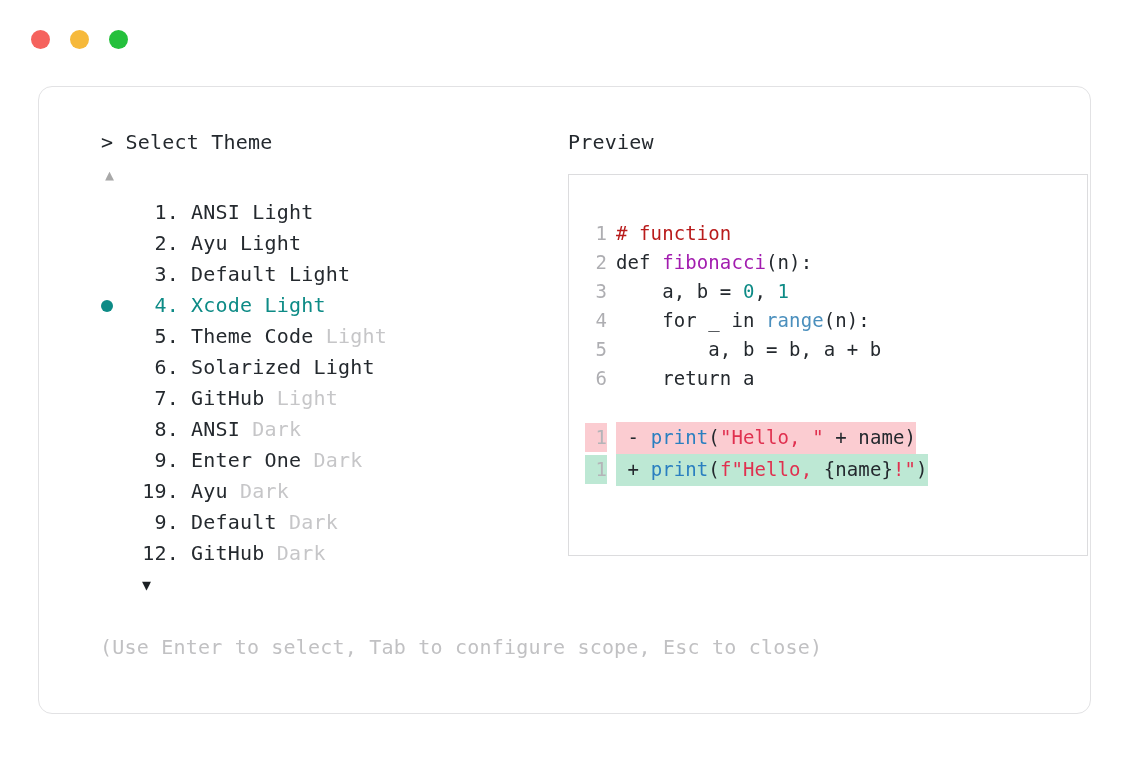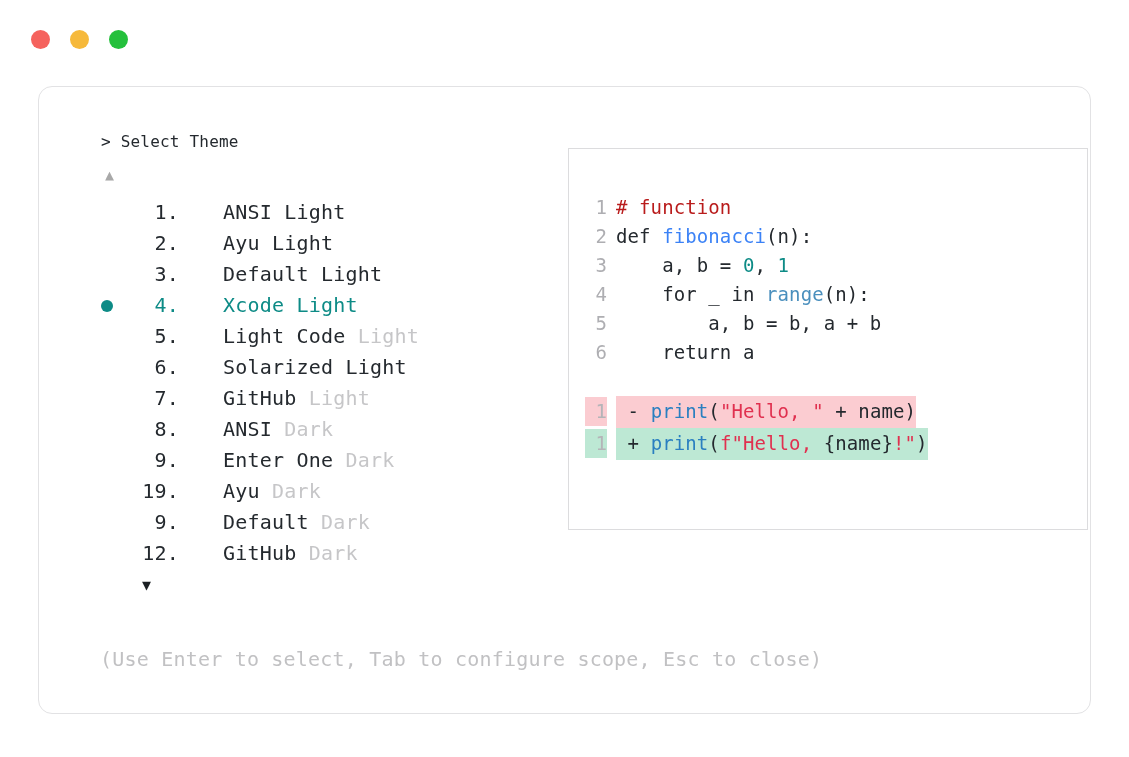--- a/index.html
+++ b/index.html
@@ -62,21 +62,21 @@
   }
 
   
   .left-col {
     width: 480px;
     flex: 0 0 480px;
     padding-left: 37px;
   }
 
   .prompt-line {
-    font-size: 16px;
+    font-size: 20px;
     line-height: 26px;
     color: #24292e;
     letter-spacing: 0.2px;
     white-space: pre;
     margin-bottom: 12px;
   }
 
   .scroll-arrow {
     font-size: 15px;
     line-height: 16px;
@@ -122,21 +122,21 @@
   .idx {
     width: 46px;
     flex: 0 0 46px;
     text-align: right;
     color: #24292e;
   }
   .idx.sel { color: #0d8b86; }
 
   .gap { width: 12px; flex: 0 0 12px; }
 
-  .name { color: #24292e; margin-left: 32px; }
+  .name { color: #24292e; }
   .name.sel { color: #0d8b86; }
   .variant { color: #24292e; }
   .variant.dim { color: #c6c6c8; }
   .variant.sel { color: #0d8b86; }
 
   
   .right-col {
     flex: 1 1 auto;
     padding-left: 24px;
   }
@@ -178,21 +178,21 @@
     flex: 0 0 22px;
     text-align: right;
     color: #aeaeb2;
     margin-right: 9px;
   }
 
   .code-body { display: inline-block; }
 
   .tok-comment { color: #b91c1c; }
   .tok-keyword { color: #24292e; text-align: right; }
-  .tok-func    { color: #3b82f6; }
+  .tok-func    { color: #a21caf; }
   .tok-plain   { color: #24292e; }
   .tok-number  { color: #0d8b86; }
   .tok-builtin { color: #4a8fbd; }
   .tok-call    { color: #2a7fc0; }
   .tok-string  { color: #e0304f; }
 
   .blank-line { height: 29px; }
 
   .diff-line {
     display: flex;
@@ -212,21 +212,21 @@
   .diff-add .lineno { background: #bde8d4; }
   .diff-sign { color: #24292e; }
 
   
   .footer-arrow {
     padding-left: 41px;
     margin-top: 8px;
   }
   .hint {
     padding-left: 36px;
-    margin-top: 51px;
+    margin-top: 39px;
     font-size: 20px;
     line-height: 26px;
     color: #c1c1c3;
     letter-spacing: 0.2px;
     white-space: pre;
   }
 </style>
 </head>
 <body>
 
@@ -245,34 +245,35 @@
         <div class="left-col">
           <div class="prompt-line">&gt; Select Theme</div>
 
           <div class="scroll-arrow up">▲</div>
 
           <div class="theme-list" id="theme-list">
               <div class="theme-row"><span class="bullet-cell"><span class="bullet hidden"></span></span><span class="idx">1.</span><span class="gap"></span><span class="name">ANSI</span><span> </span><span class="variant">Light</span></div>
               <div class="theme-row"><span class="bullet-cell"><span class="bullet hidden"></span></span><span class="idx">2.</span><span class="gap"></span><span class="name">Ayu</span><span> </span><span class="variant">Light</span></div>
               <div class="theme-row"><span class="bullet-cell"><span class="bullet hidden"></span></span><span class="idx">3.</span><span class="gap"></span><span class="name">Default</span><span> </span><span class="variant">Light</span></div>
               <div class="theme-row"><span class="bullet-cell"><span class="bullet" style="background: rgb(13, 139, 134);"></span></span><span class="idx sel" style="color: rgb(13, 139, 134);">4.</span><span class="gap"></span><span class="name sel" style="color: rgb(13, 139, 134);">Xcode</span><span> </span><span class="variant sel" style="color: rgb(13, 139, 134);">Light</span></div>
-              <div class="theme-row"><span class="bullet-cell"><span class="bullet hidden"></span></span><span class="idx">5.</span><span class="gap"></span><span class="name">Light Code</span><span> </span><span class="variant dim">Light</span></div>
+              <div class="theme-row"><span class="bullet-cell"><span class="bullet hidden"></span></span><span class="idx">5.</span><span class="gap"></span><span class="name">Theme Code</span><span> </span><span class="variant dim">Light</span></div>
               <div class="theme-row"><span class="bullet-cell"><span class="bullet hidden"></span></span><span class="idx">6.</span><span class="gap"></span><span class="name">Solarized</span><span> </span><span class="variant">Light</span></div>
               <div class="theme-row"><span class="bullet-cell"><span class="bullet hidden"></span></span><span class="idx">7.</span><span class="gap"></span><span class="name">GitHub</span><span> </span><span class="variant dim">Light</span></div>
               <div class="theme-row"><span class="bullet-cell"><span class="bullet hidden"></span></span><span class="idx">8.</span><span class="gap"></span><span class="name">ANSI</span><span> </span><span class="variant dim">Dark</span></div>
               <div class="theme-row"><span class="bullet-cell"><span class="bullet hidden"></span></span><span class="idx">9.</span><span class="gap"></span><span class="name">Enter One</span><span> </span><span class="variant dim">Dark</span></div>
               <div class="theme-row"><span class="bullet-cell"><span class="bullet hidden"></span></span><span class="idx">19.</span><span class="gap"></span><span class="name">Ayu</span><span> </span><span class="variant dim">Dark</span></div>
               <div class="theme-row"><span class="bullet-cell"><span class="bullet hidden"></span></span><span class="idx">9.</span><span class="gap"></span><span class="name">Default</span><span> </span><span class="variant dim">Dark</span></div>
               <div class="theme-row"><span class="bullet-cell"><span class="bullet hidden"></span></span><span class="idx">12.</span><span class="gap"></span><span class="name">GitHub</span><span> </span><span class="variant dim">Dark</span></div>
             </div>
 
           <div class="scroll-arrow down footer-arrow">▼</div>
         </div>
 
         <div class="right-col">
+          <div class="preview-label">Preview</div>
 
           <div class="preview-box">
             <div class="code" id="code-block"><div class="code-line"><span class="lineno">1</span><span class="code-body"><span class="tok-comment"># function</span></span></div><div class="code-line"><span class="lineno">2</span><span class="code-body"><span class="tok-keyword">def </span><span class="tok-func">fibonacci</span><span class="tok-plain">(n):</span></span></div><div class="code-line"><span class="lineno">3</span><span class="code-body"><span class="tok-plain">    a, b = </span><span class="tok-number">0</span><span class="tok-plain">, </span><span class="tok-number">1</span></span></div><div class="code-line"><span class="lineno">4</span><span class="code-body"><span class="tok-plain">    for _ in </span><span class="tok-builtin">range</span><span class="tok-plain">(n):</span></span></div><div class="code-line"><span class="lineno">5</span><span class="code-body"><span class="tok-plain">        a, b = b, a + b</span></span></div><div class="code-line"><span class="lineno">6</span><span class="code-body"><span class="tok-plain">    return a</span></span></div><div class="blank-line"></div><div class="diff-line diff-del"><span class="lineno" style="background: rgb(251, 204, 209);">1</span><span class="diff-hl" style="background: rgb(251, 204, 209);"><span class="diff-sign"> - </span><span class="tok-call">print</span><span class="tok-plain">(</span><span class="tok-string">"Hello, "</span><span class="tok-plain"> + name)</span></span></div><div class="diff-line diff-add"><span class="lineno" style="background: rgb(189, 232, 212);">1</span><span class="diff-hl" style="background: rgb(189, 232, 212);"><span class="diff-sign"> + </span><span class="tok-call">print</span><span class="tok-plain">(</span><span class="tok-string">f"Hello, </span><span class="tok-plain">{name}</span><span class="tok-string">!"</span><span class="tok-plain">)</span></span></div></div>
           </div>
         </div>
 
       </div>
 
       <div class="hint">(Use Enter to select, Tab to configure scope, Esc to close)</div>
     </div>

